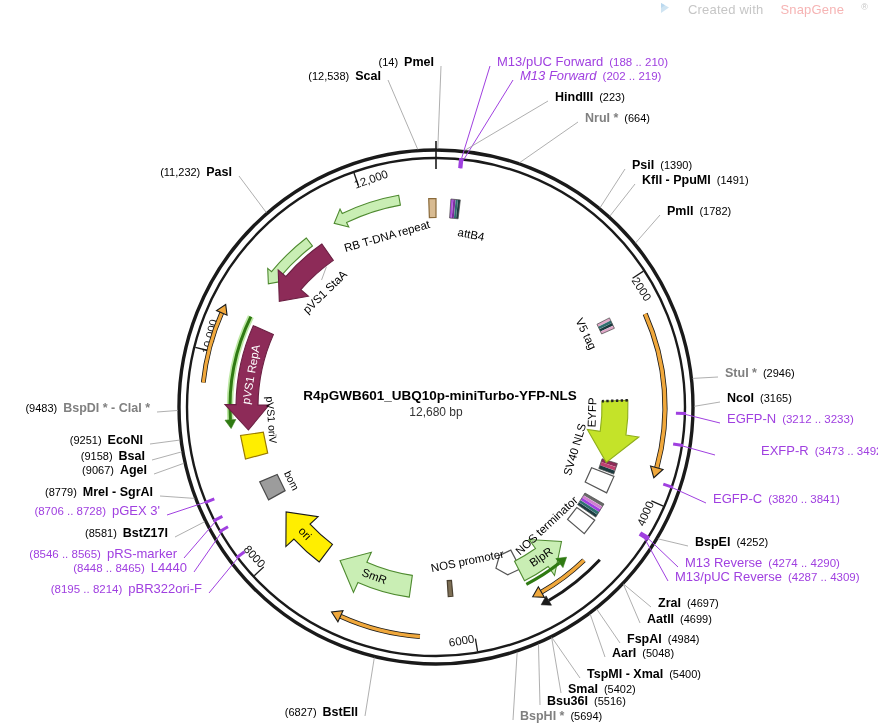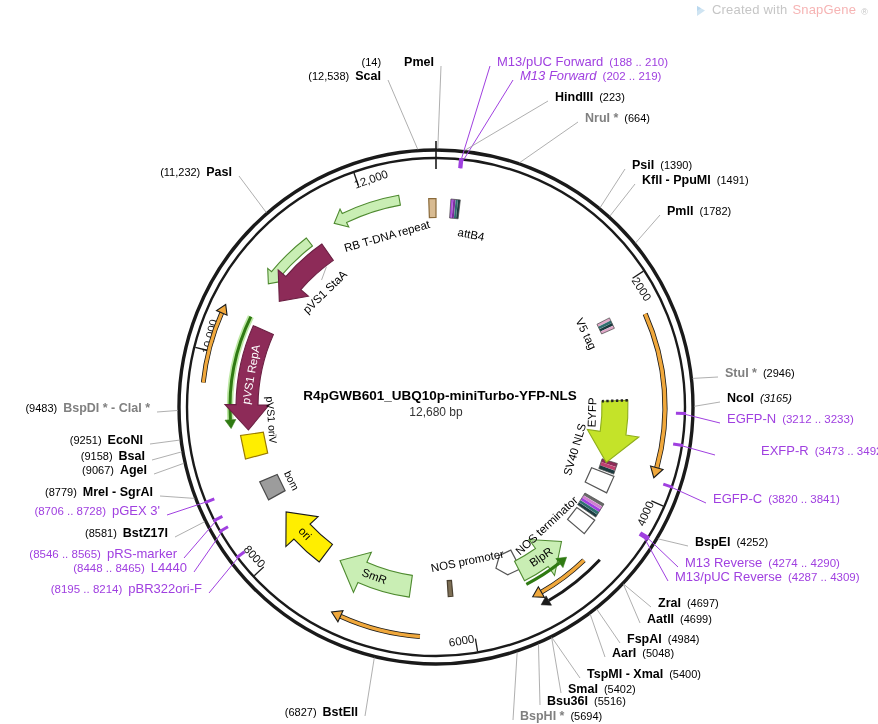--- a/index.html
+++ b/index.html
@@ -1,19 +1,19 @@
 <!DOCTYPE html>
 <html><head>
 <meta charset="utf-8">
 <style>
   html,body{margin:0;padding:0;background:#fff;}
   #canvas{position:relative;width:878px;height:724px;background:#fff;overflow:hidden;
           font-family:"Liberation Sans",sans-serif;}
   #watermark{position:absolute;top:2px;right:10px;font-size:13px;letter-spacing:.2px;
-             display:flex;align-items:flex-end;gap:5px;}
+             display:flex;align-items:flex-start;gap:17px;}
   #watermark .wm-text{color:#c6c6c6;}
   #watermark .wm-brand{color:#f6b4b4;}
   #watermark .wm-reg{color:#c6c6c6;font-size:9px;vertical-align:super;}
   #wm-logo{width:11px;height:12px;display:inline-block;}
   svg#map{position:absolute;left:0;top:0;}
   .lbl{position:absolute;white-space:nowrap;line-height:1;color:#000;}
   .lbl .nm{font-weight:bold;font-size:12.5px;}
   .lbl .ps{font-size:11px;}
   .lbl .gap{display:inline-block;width:6px;}
   .lbl.primer .nm{font-weight:normal;font-size:13px;}
@@ -222,31 +222,31 @@
       <line x1="214.29167424781906" y1="498.8989569699505" x2="205.05382734147818" y2="502.72808017703176" stroke="#a040e0" stroke-width="3"></line>
       <line x1="194.74140730298444" y1="498.42369195047615" x2="160" y2="496" stroke="#9a9a9a" stroke-width="0.8"></line>
       <line x1="184.1911845617947" y1="463.18113978558875" x2="154" y2="474" stroke="#9a9a9a" stroke-width="0.8"></line>
       <line x1="181.914667957472" y1="451.7732513990027" x2="152" y2="460" stroke="#9a9a9a" stroke-width="0.8"></line>
       <line x1="180.12184804928535" y1="440.0207715580208" x2="150" y2="444" stroke="#9a9a9a" stroke-width="0.8"></line>
       <line x1="178.02309042837612" y1="410.4516847877808" x2="157" y2="412" stroke="#9a9a9a" stroke-width="0.8"></line>
       <line x1="266.3618652490923" y1="212.61146320260323" x2="239" y2="176" stroke="#9a9a9a" stroke-width="0.8"></line>
     </svg>
 
   <div id="label-layer">
-      <div class="lbl al-end" style="left: 434px; top: 61px;"><span class="ps" style="color: rgb(0, 0, 0);">(14)</span><span class="gap"></span><span class="nm" style="color: rgb(0, 0, 0); margin-left: 17px;">PmeI</span></div>
+      <div class="lbl al-end" style="left: 434px; top: 61px;"><span class="ps" style="color: rgb(0, 0, 0);">(14)</span><span class="gap"></span><span class="nm" style="color: rgb(0, 0, 0);">PmeI</span></div>
       <div class="lbl al-end" style="left: 381px; top: 75px;"><span class="ps" style="color: rgb(0, 0, 0);">(12,538)</span><span class="gap"></span><span class="nm" style="color: rgb(0, 0, 0);">ScaI</span></div>
       <div class="lbl primer al-start" style="left: 497px; top: 61px;"><span class="nm" style="color: rgb(160, 64, 224);">M13/pUC Forward</span><span class="gap"></span><span class="ps" style="color: rgb(160, 64, 224);">(188 .. 210)</span></div>
       <div class="lbl primer al-start" style="left: 520px; top: 75px;"><span class="nm" style="color: rgb(160, 64, 224); font-style: italic;">M13 Forward</span><span class="gap"></span><span class="ps" style="color: rgb(160, 64, 224);">(202 .. 219)</span></div>
       <div class="lbl al-start" style="left: 555px; top: 96px;"><span class="nm" style="color: rgb(0, 0, 0);">HindIII</span><span class="gap"></span><span class="ps" style="color: rgb(0, 0, 0);">(223)</span></div>
       <div class="lbl al-start" style="left: 585px; top: 117px;"><span class="nm" style="color: rgb(128, 128, 128);">NruI *</span><span class="gap"></span><span class="ps" style="color: rgb(0, 0, 0);">(664)</span></div>
       <div class="lbl al-start" style="left: 632px; top: 164px;"><span class="nm" style="color: rgb(0, 0, 0);">PsiI</span><span class="gap"></span><span class="ps" style="color: rgb(0, 0, 0);">(1390)</span></div>
       <div class="lbl al-start" style="left: 642px; top: 179px;"><span class="nm" style="color: rgb(0, 0, 0);">KflI - PpuMI</span><span class="gap"></span><span class="ps" style="color: rgb(0, 0, 0);">(1491)</span></div>
       <div class="lbl al-start" style="left: 667px; top: 210px;"><span class="nm" style="color: rgb(0, 0, 0);">PmlI</span><span class="gap"></span><span class="ps" style="color: rgb(0, 0, 0);">(1782)</span></div>
       <div class="lbl al-start" style="left: 725px; top: 372px;"><span class="nm" style="color: rgb(128, 128, 128); text-align: right;">StuI *</span><span class="gap"></span><span class="ps" style="color: rgb(0, 0, 0);">(2946)</span></div>
-      <div class="lbl al-start" style="left: 727px; top: 397px;"><span class="nm" style="color: rgb(0, 0, 0);">NcoI</span><span class="gap"></span><span class="ps" style="color: rgb(0, 0, 0); font-style: italic;">(3165)</span></div>
+      <div class="lbl al-start" style="left: 727px; top: 397px;"><span class="nm" style="color: rgb(0, 0, 0);">NcoI</span><span class="gap"></span><span class="ps" style="color: rgb(0, 0, 0);">(3165)</span></div>
       <div class="lbl primer al-start" style="left: 727px; top: 418px;"><span class="nm" style="color: rgb(160, 64, 224);">EGFP-N</span><span class="gap"></span><span class="ps" style="color: rgb(160, 64, 224);">(3212 .. 3233)</span></div>
       <div class="lbl primer al-start" style="left: 722px; top: 450px; margin-left: 39px;"><span class="nm" style="color: rgb(160, 64, 224);">EXFP-R</span><span class="gap"></span><span class="ps" style="color: rgb(160, 64, 224);">(3473 .. 3492)</span></div>
       <div class="lbl primer al-start" style="left: 713px; top: 498px;"><span class="nm" style="color: rgb(160, 64, 224);">EGFP-C</span><span class="gap"></span><span class="ps" style="color: rgb(160, 64, 224);">(3820 .. 3841)</span></div>
       <div class="lbl al-start" style="left: 695px; top: 541px;"><span class="nm" style="color: rgb(0, 0, 0);">BspEI</span><span class="gap"></span><span class="ps" style="color: rgb(0, 0, 0);">(4252)</span></div>
       <div class="lbl primer al-start" style="left: 685px; top: 562px;"><span class="nm" style="color: rgb(160, 64, 224);">M13 Reverse</span><span class="gap"></span><span class="ps" style="color: rgb(160, 64, 224);">(4274 .. 4290)</span></div>
       <div class="lbl primer al-start" style="left: 675px; top: 576px;"><span class="nm" style="color: rgb(160, 64, 224);">M13/pUC Reverse</span><span class="gap"></span><span class="ps" style="color: rgb(160, 64, 224);">(4287 .. 4309)</span></div>
       <div class="lbl al-start" style="left: 658px; top: 602px;"><span class="nm" style="color: rgb(0, 0, 0);">ZraI</span><span class="gap"></span><span class="ps" style="color: rgb(0, 0, 0);">(4697)</span></div>
       <div class="lbl al-start" style="left: 647px; top: 618px;"><span class="nm" style="color: rgb(0, 0, 0);">AatII</span><span class="gap"></span><span class="ps" style="color: rgb(0, 0, 0);">(4699)</span></div>
       <div class="lbl al-start" style="left: 627px; top: 638px;"><span class="nm" style="color: rgb(0, 0, 0);">FspAI</span><span class="gap"></span><span class="ps" style="color: rgb(0, 0, 0);">(4984)</span></div>
       <div class="lbl al-start" style="left: 612px; top: 652px;"><span class="nm" style="color: rgb(0, 0, 0);">AarI</span><span class="gap"></span><span class="ps" style="color: rgb(0, 0, 0);">(5048)</span></div>

